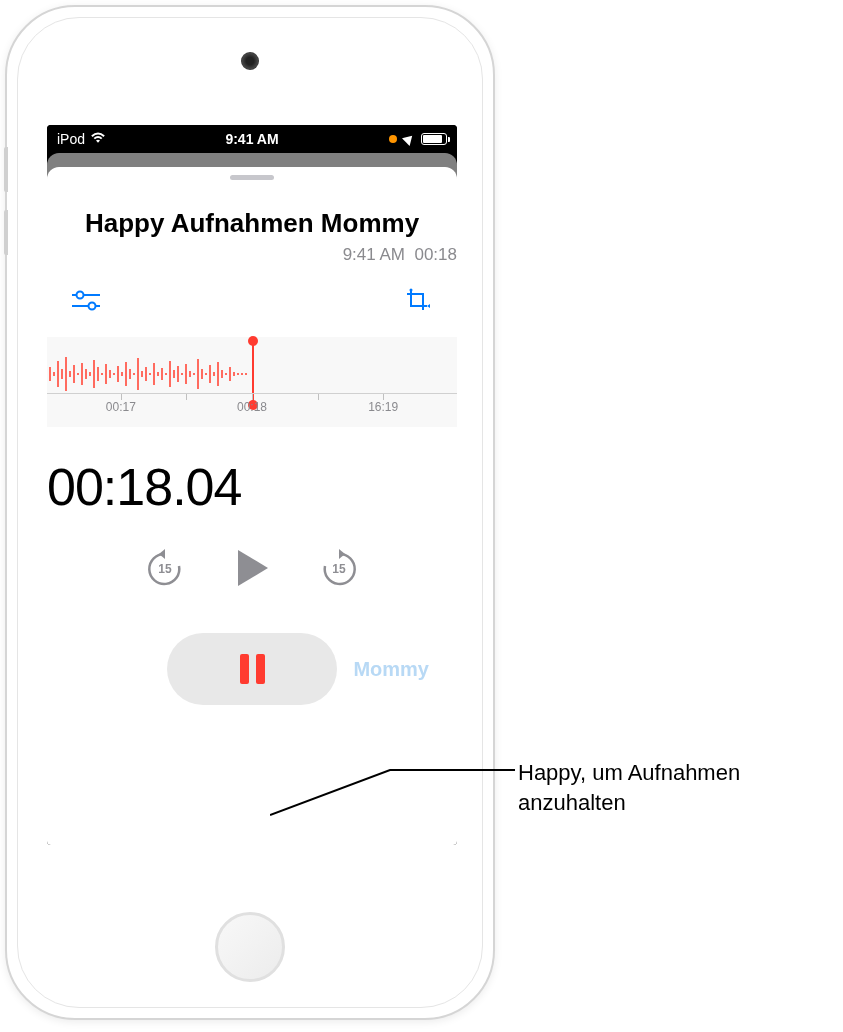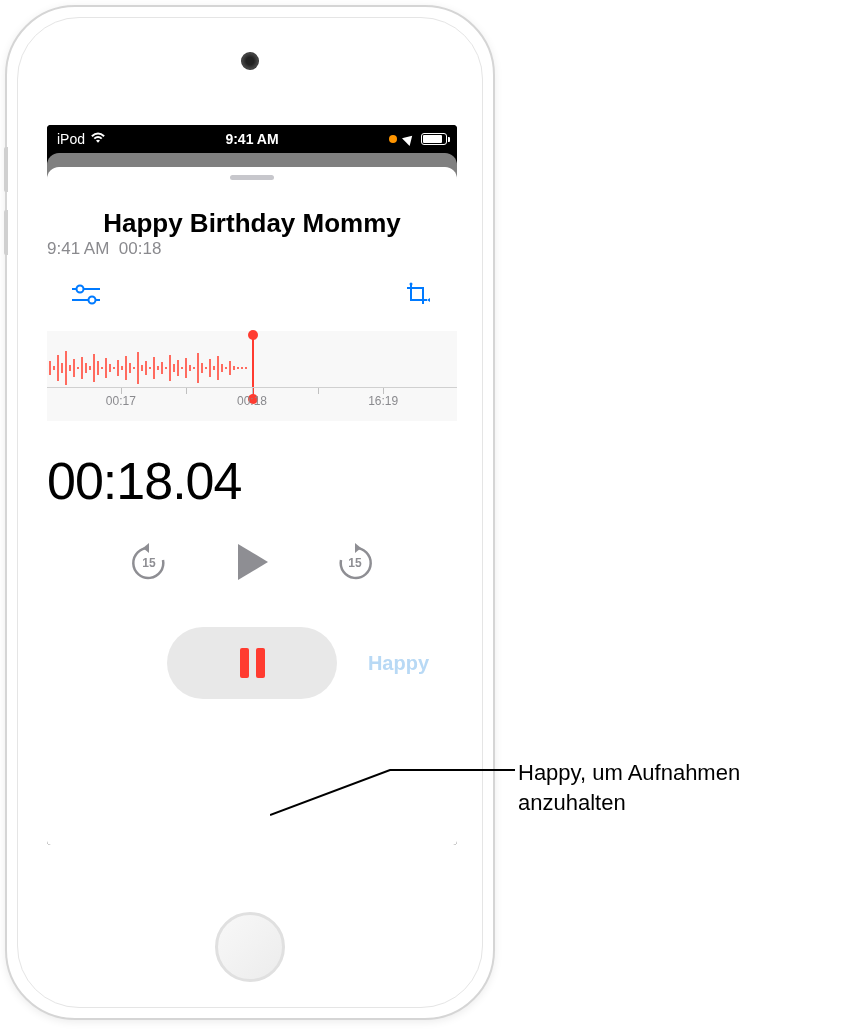--- a/index.html
+++ b/index.html
@@ -186,23 +186,24 @@
     .recording-title {
       text-align: center;
       font-size: 26px;
       font-weight: 600;
       color: #000;
       margin-top: 28px;
       padding: 0 20px;
     }
     
     .recording-meta {
-      text-align: left;
+      text-align: right;
       color: #8a8a8e;
       font-size: 17px;
+      margin-top: 6px;
     }
     
     .tools-row {
       display: flex;
       justify-content: space-between;
       padding: 0 24px;
       margin-top: 24px;
     }
     
     .tool-icon {
@@ -292,21 +293,21 @@
       margin-top: 30px;
       font-variant-numeric: tabular-nums;
       letter-spacing: -1px;
       font-feature-settings: "tnum";
     }
     
     .play-controls {
       display: flex;
       justify-content: center;
       align-items: center;
-      gap: 62px;
+      gap: 46px;
       margin-top: 30px;
     }
     
     .skip-btn {
       width: 40px;
       height: 40px;
       color: #8e8e93;
       position: relative;
       display: flex;
       align-items: center;
@@ -418,21 +419,21 @@
             <span class="battery-fill"></span>
           </span>
       </div>
     </div>
 
     <div class="sheet-bg"></div>
 
     <div class="sheet">
       <div class="grabber"></div>
 
-      <div class="recording-title">Happy Birthday Mommy</div>
+      <div class="recording-title">Happy Aufnahmen Mommy</div>
       <div class="recording-meta">
         <span>9:41 AM</span>&nbsp;&nbsp;<span>00:18</span>
       </div>
 
       <div class="tools-row">
         <div class="tool-icon">
           <svg width="28" height="22" viewBox="0 0 28 22">
             <line x1="0" y1="5" x2="28" y2="5" stroke="#007aff" stroke-width="2"></line>
             <circle cx="8" cy="5" r="3.5" fill="#fff" stroke="#007aff" stroke-width="2"></circle>
             <line x1="0" y1="16" x2="28" y2="16" stroke="#007aff" stroke-width="2"></line>
@@ -546,21 +547,21 @@
         </div>
       </div>
 
       <div class="bottom-row">
         <div class="pause-pill">
           <div class="pause-bars">
             <div class="pause-bar"></div>
             <div class="pause-bar"></div>
           </div>
         </div>
-        <div class="done-btn">Happy</div>
+        <div class="done-btn">Mommy</div>
       </div>
 
     </div>
   </div>
 
   <div class="home-button"></div>
 </div>
 
 <svg class="callout-line" style="position:absolute; left:270px; top:765px; width:250px; height:60px;">
   <path d="M 0 50 L 120 5 L 245 5"></path>

